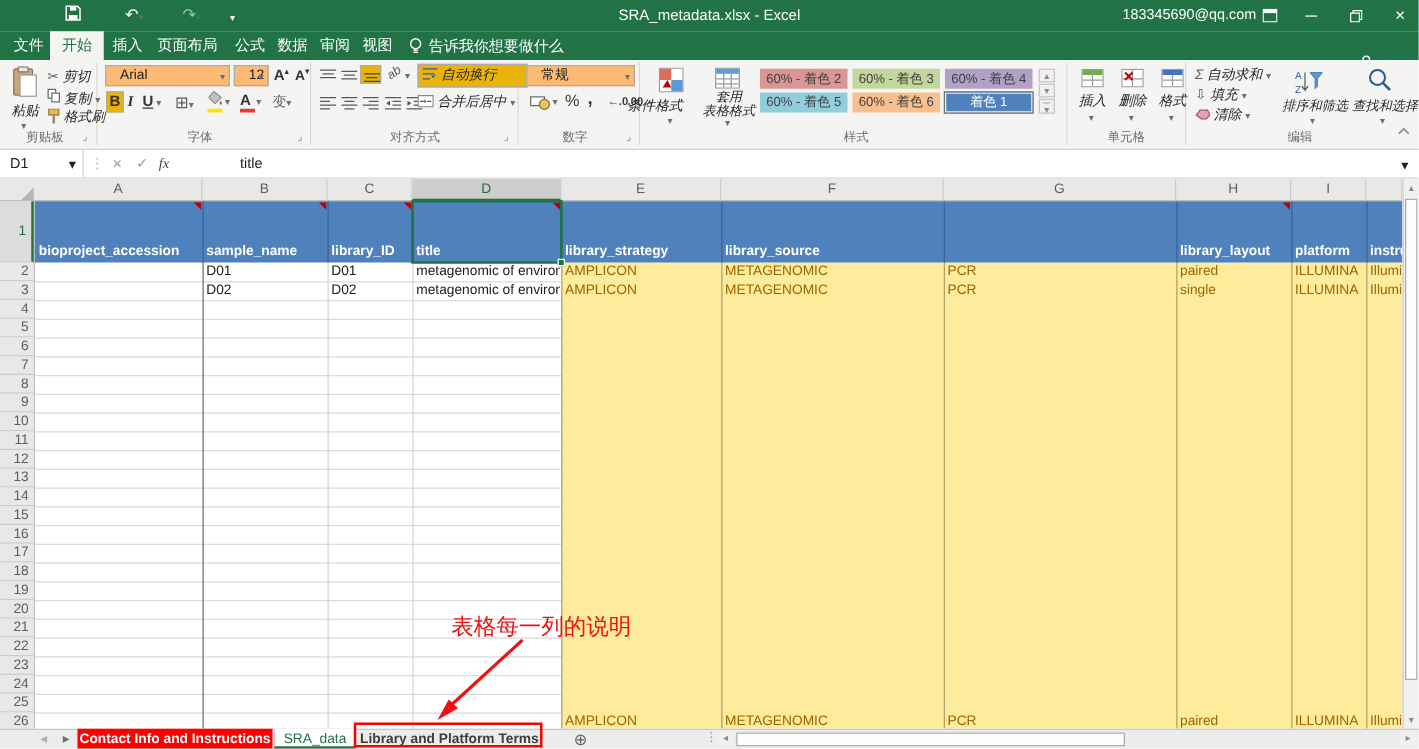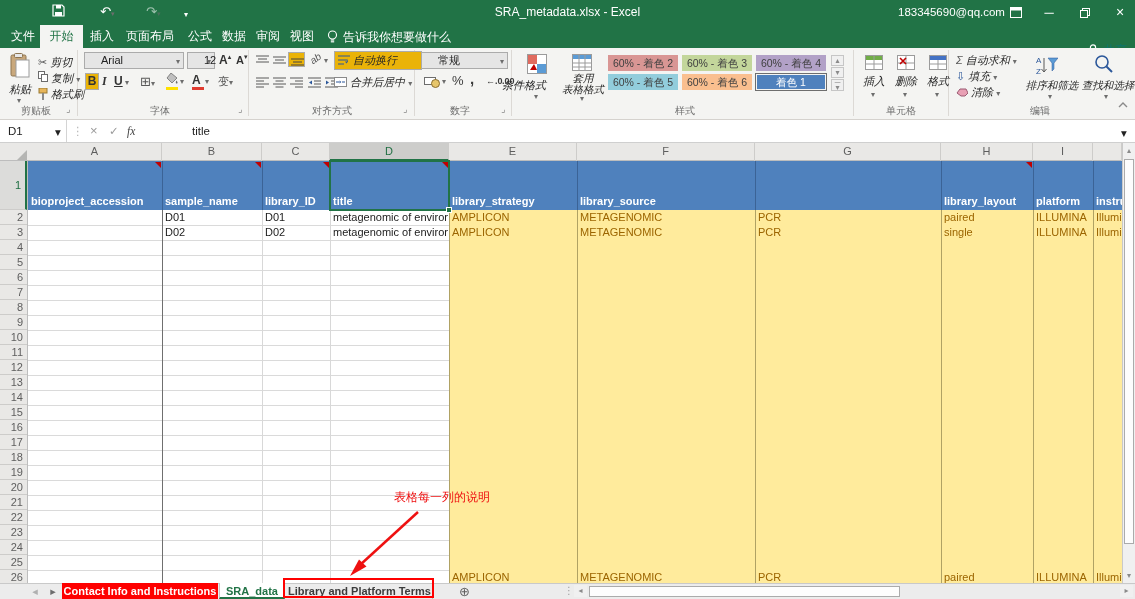--- a/index.html
+++ b/index.html
@@ -20,21 +20,21 @@
   .tellme{color:#fff;font-size:12px;top:29px;}
   .sharebtn{top:27px;color:#0f766e;font-size:12px;margin-top:15px;}
   
   .ribbon{left:0;top:48px;width:1135px;height:72px;background:#F4F4F2;border-bottom:1px solid #D5D2CE;}
   .gsep{top:50px;width:1px;height:66px;background:#DCD9D5;}
   .glabel{top:104px;height:14px;line-height:14px;font-size:10px;color:#6d6d6d;text-align:center;}
   .launch{top:103px;width:12px;height:12px;color:#8a8a8a;font-size:9px;line-height:12px;text-align:center;}
   .btxt{font-size:11px;color:#262626;line-height:15px;white-space:nowrap;font-style:italic;}
   .mini{height:15px;}
   .dd{color:#6d6d6d;font-size:8px;}
-  .combo{background:#e5e5e5;border:1px solid #ABABAB;font-size:11px;color:#222;line-height:15px;padding-left:16px;white-space:nowrap;}
+  .combo{background:#fdba74;border:1px solid #ABABAB;font-size:11px;color:#222;line-height:15px;padding-left:11px;white-space:nowrap;}
   .combo .dd{position:absolute;right:3px;top:1px;}
   .pressed{background:#eab308;border:1px solid #ABABAB;}
   .chip{height:16px;line-height:16px;font-size:10.5px;text-align:center;overflow:hidden;white-space:nowrap;}
   .chip.selected{outline:1px solid #6e6e6e;box-shadow:0 0 0 1px #f4f4f2 inset;}
   .fmtletter{font-size:12px;font-weight:bold;color:#333;line-height:14px;}
   .colorbar{position:absolute;left:0;bottom:0;width:12px;height:3px;}
   
   .fbar{left:0;top:120px;width:1135px;height:23px;background:#fff;border-bottom:1px solid #CFCFCF;}
   .fb-el{top:120px;height:22px;line-height:22px;font-size:11.5px;color:#222;}
   
@@ -48,21 +48,21 @@
   .vline{width:1px;}
   .hdrlbl{color:#fff;font-weight:bold;font-size:11px;display:flex;align-items:flex-end;padding:0 0 3px 3px;overflow:hidden;white-space:nowrap;}
   .cellt{font-size:11px;line-height:15px;white-space:nowrap;overflow:hidden;padding-left:3px;}
   .ctri{width:0;height:0;border-left:6px solid transparent;border-top:6px solid #C00000;}
   
   .vscroll{left:1122px;top:143px;width:13px;height:440px;background:#F0F0F0;border-left:1px solid #C9C9C9;}
   .sbtn{background:#F0F0F0;color:#8a8a8a;font-size:8px;text-align:center;}
   .thumb{background:#FDFDFD;border:1px solid #ABABAB;}
   .tabbar{left:0;top:583px;width:1135px;height:16px;background:#ECECEC;border-top:1px solid #C9C9C9;}
   .stab{top:583px;height:16px;line-height:16px;font-size:11px;text-align:center;white-space:nowrap;overflow:hidden;}
-  .annot-text{color:#EE1111;font-size:12px;white-space:nowrap;margin-left:33px;}
+  .annot-text{color:#EE1111;font-size:18px;white-space:nowrap;}
   .redbox{border:2px solid #FF0000;background:transparent;}
   svg{display:block;}
 </style>
 </head>
 <body>
 
 <div class="abs titlebar"></div>
 <div class="abs qat-ic" style="left:52px;">
   <svg width="13" height="13" viewBox="0 0 13 13">
       <path d="M1 1h9l2 2v9H1z" fill="none" stroke="#fff" stroke-width="1.2"></path>
@@ -515,21 +515,21 @@
 
 <div class="abs vscroll"></div>
 <div class="abs sbtn" style="left:1123px;top:144px;width:12px;height:13px;line-height:13px;">▴</div>
 <div class="abs thumb" style="left:1124px;top:159px;width:10px;height:385px;"></div>
 <div class="abs sbtn" style="left:1123px;top:569px;width:12px;height:13px;line-height:13px;">▾</div>
 
 <div class="abs tabbar"></div>
 <div class="abs stab" style="left:28px;width:14px;color:#b0b0b0;">◂</div>
 <div class="abs stab" style="left:46px;width:14px;color:#6d6d6d;">▸</div>
 <div class="abs stab" style="left:62px;width:156px;background:#FE0000;color:#fff;font-weight:bold;">Contact Info and Instructions</div>
-<div class="abs stab" style="left:219px;width:66px;background:#fff;color:#217346;font-weight:bold;border-bottom:2px solid #217346;border-left:1px solid #c6c6c6;border-right:1px solid #c6c6c6;">SRA_data</div>
+<div class="abs stab" style="left:219px;width:66px;background:#fff;color:#217346;font-weight:normal;border-bottom:2px solid #217346;border-left:1px solid #c6c6c6;border-right:1px solid #c6c6c6;">SRA_data</div>
 <div class="abs stab" style="left:287px;width:146px;color:#3c3c3c;border-right:1px solid #c6c6c6;font-weight:bold;">Library and Platform Terms</div>
 <div class="abs" style="left:459px;top:584px;color:#5f5f5f;font-size:13px;line-height:15px;">⊕</div>
 <div class="abs" style="left:564px;top:585px;color:#a0a0a0;font-size:10px;">⋮</div>
 <div class="abs sbtn" style="left:574px;top:585px;width:13px;height:12px;line-height:12px;">◂</div>
 <div class="abs thumb" style="left:589px;top:586px;width:311px;height:11px;"></div>
 <div class="abs sbtn" style="left:1120px;top:585px;width:13px;height:12px;line-height:12px;">▸</div>
 
 <div class="abs annot-text" style="left:361px;top:489px;">表格每一列的说明</div>
 <svg class="abs" style="left:330px;top:505px;" width="120" height="78">
   <line x1="88" y1="7" x2="30" y2="60" stroke="#EE1111" stroke-width="2.5"></line>

